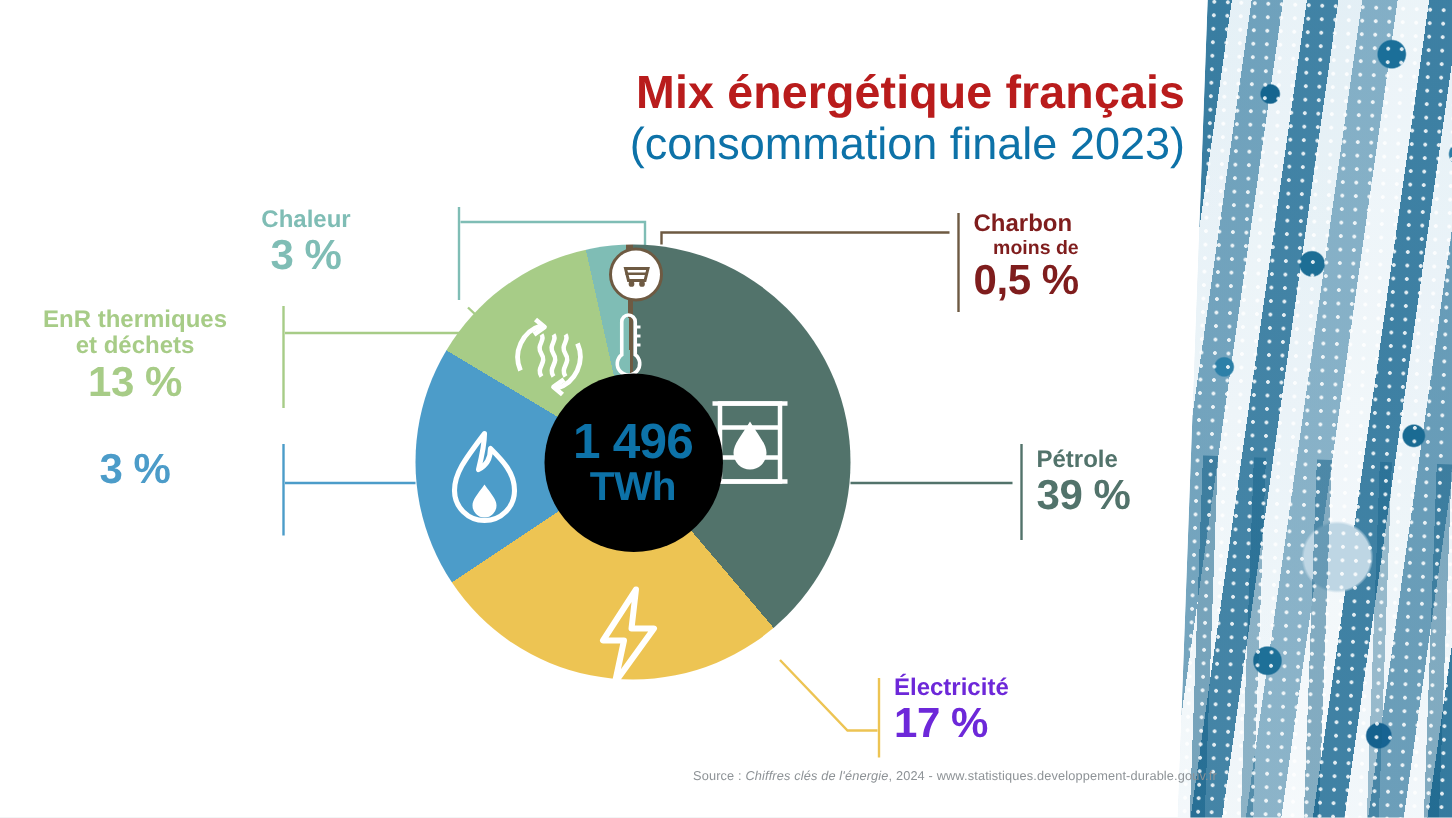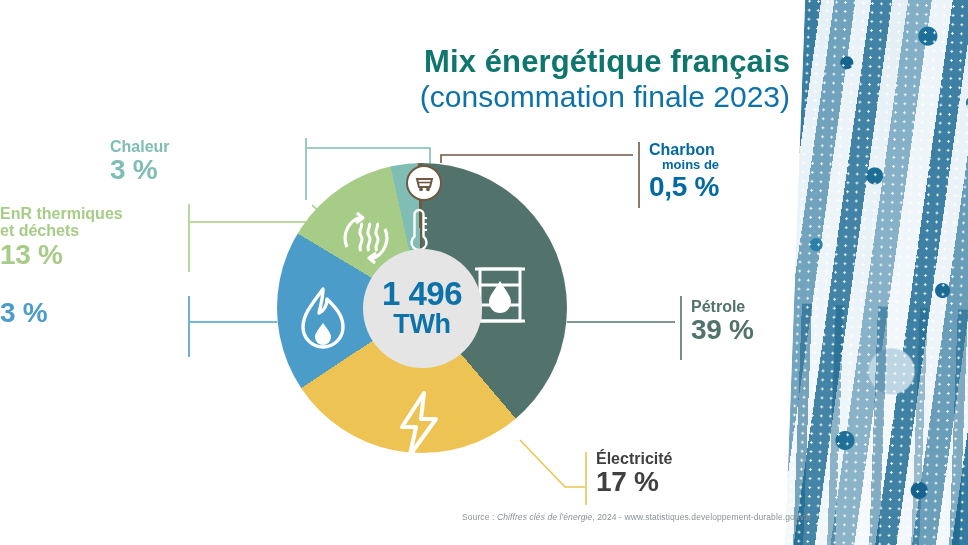--- a/index.html
+++ b/index.html
@@ -70,51 +70,51 @@
       linear-gradient(90deg, transparent 0 4%, rgba(18,95,135,.55) 4% 9%, transparent 9% 21%,
                       rgba(18,95,135,.45) 21% 25%, transparent 25% 42%,
                       rgba(18,95,135,.50) 42% 47%, transparent 47% 63%,
                       rgba(18,95,135,.40) 63% 67%, transparent 67% 82%,
                       rgba(18,95,135,.50) 82% 87%, transparent 87% 100%);
     top:55%;
   }
 
   
   .title-block{position:absolute; right:178px; top:46px; text-align:right; z-index:6;}
-  .title-1{font-size:31px;font-weight:bold;color:#0f766e;letter-spacing:.1px;line-height:1.06;}
+  .title-1{font-size:31px;font-weight:bold;color:#b91c1c;letter-spacing:.1px;line-height:1.06;}
   .title-2{font-size:30px;font-weight:normal;color:#0d72a8;line-height:1.12;margin-top:1px;}
 
   
   .pie-wrap{position:absolute;left:277px;top:163px;width:290px;height:290px;z-index:6;}
   .pie{position:absolute;inset:0;border-radius:50%;}
   .hub{
     position:absolute;left:50%;top:50%;
     width:119px;height:119px;margin:-59.5px 0 0 -59.5px;
-    background:#e5e5e5;border-radius:50%;
+    background:#000000;border-radius:50%;
     display:flex;flex-direction:column;align-items:center;justify-content:center;
     z-index:4;
   }
   .hub-v{font-size:33px;font-weight:bold;color:#0d72a8;line-height:1;letter-spacing:-.5px;}
   .hub-u{font-size:27px;font-weight:bold;color:#0d72a8;line-height:1.05;letter-spacing:-.3px;}
 
   .seg-icon{position:absolute;z-index:3;pointer-events:none;}
 
   .coal-badge{
     position:absolute;left:50%;top:2px;margin-left:-16px;
     width:32px;height:32px;border-radius:50%;
     background:#fff;border:2px solid #6e5a42;
     display:flex;align-items:center;justify-content:center;z-index:5;
   }
 
   
   .lab{position:absolute;z-index:6;line-height:1.08;}
   .lab .n{font-size:16px;font-weight:bold;}
   .lab .p{font-size:28px;font-weight:bold;letter-spacing:-.3px;}
   .lab .sm{font-size:13px;font-weight:bold;text-align:right;}
-  .lab.r{text-align:left;}
+  .lab.r{text-align:center;}
   .lab.l{text-align:left;}
 
   svg.leaders{position:absolute;inset:0;width:968px;height:545px;z-index:5;pointer-events:none;}
 
   .source{
     position:absolute;left:462px;top:512px;z-index:7;
     font-size:8.5px;color:#8d9296;letter-spacing:.1px;white-space:nowrap;
   }
   .source i{font-style:italic;}
 </style>
@@ -228,32 +228,32 @@
   <div class="lab r" style="left:0px;top:205px;width:180px;color:#a7cc87;">
     <div class="n">EnR thermiques</div>
     <div class="n">et déchets</div>
     <div class="p">13 %</div>
   </div>
 
   <div class="lab r" style="left:0px;top:298px;width:180px;color:#4c9cc9;">
     <div class="p">3 %</div>
   </div>
 
-  <div class="lab l" style="left:649px;top:141px;color:#0369a1;">
+  <div class="lab l" style="left:649px;top:141px;color:#7f1d1d;">
     <div class="n">Charbon</div>
     <div class="sm">moins de</div>
     <div class="p">0,5 %</div>
   </div>
 
   <div class="lab l" style="left:691px;top:298px;color:#52736b;">
     <div class="n">Pétrole</div>
     <div class="p">39 %</div>
   </div>
 
-  <div class="lab l" style="left:596px;top:450px;color:#404040;">
+  <div class="lab l" style="left:596px;top:450px;color:#6d28d9;">
     <div class="n">Électricité</div>
     <div class="p">17 %</div>
   </div>
 
   <div class="source">
     <span>Source : </span><i>Chiffres clés de l'énergie</i><span>, 2024 - www.statistiques.developpement-durable.gouv.fr</span>
   </div>
 
 </div>
 

